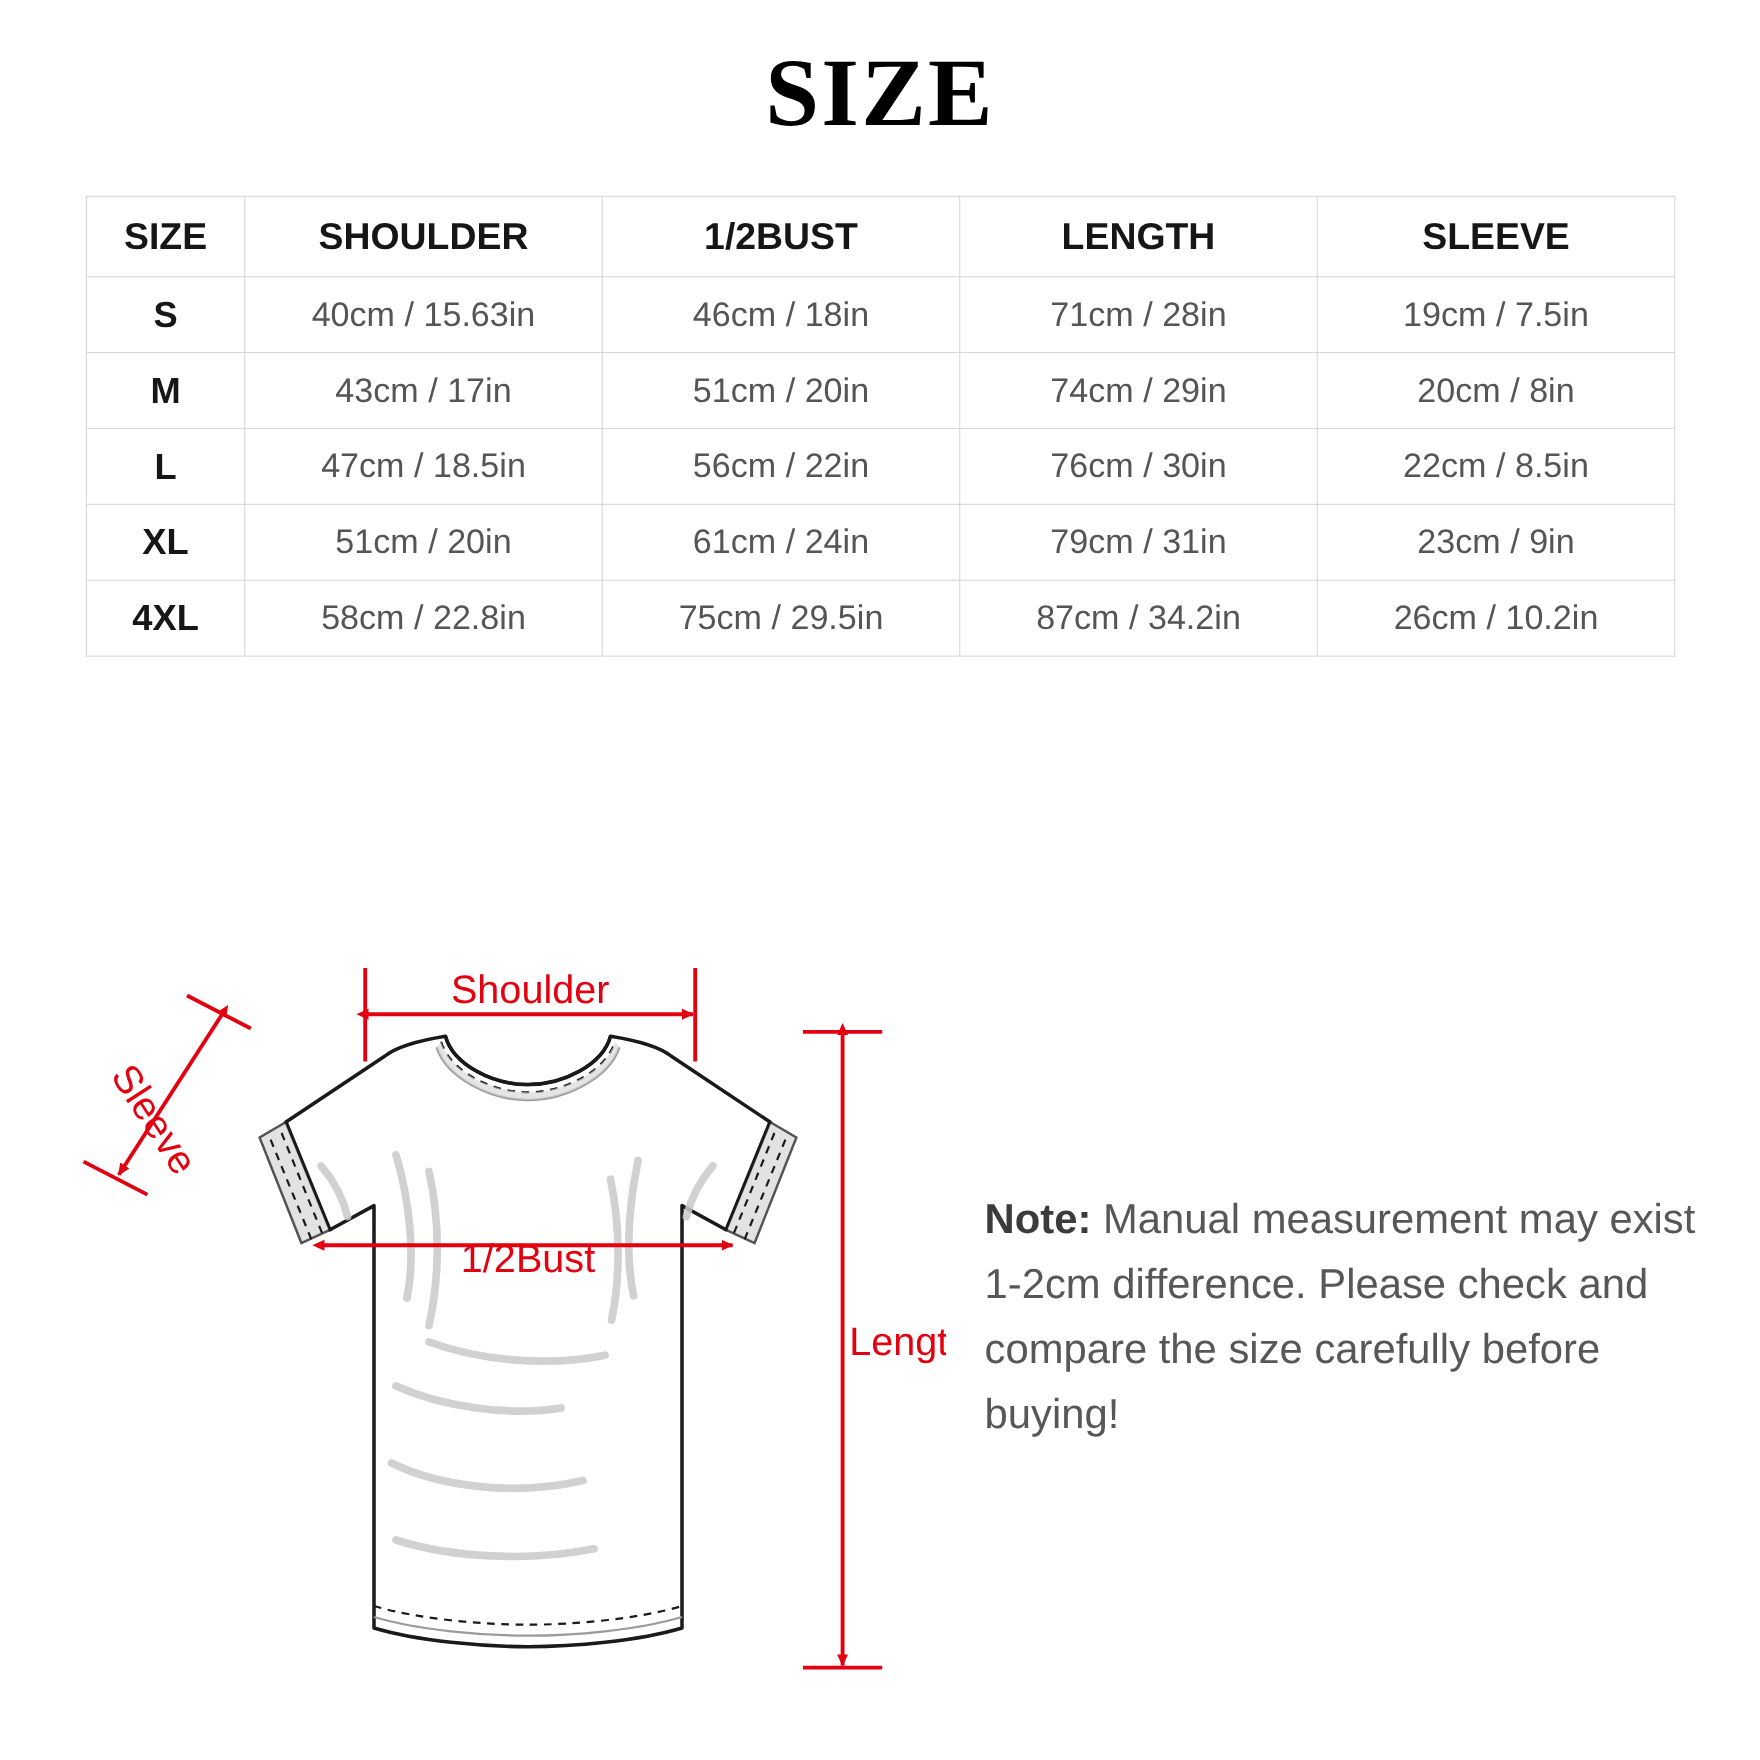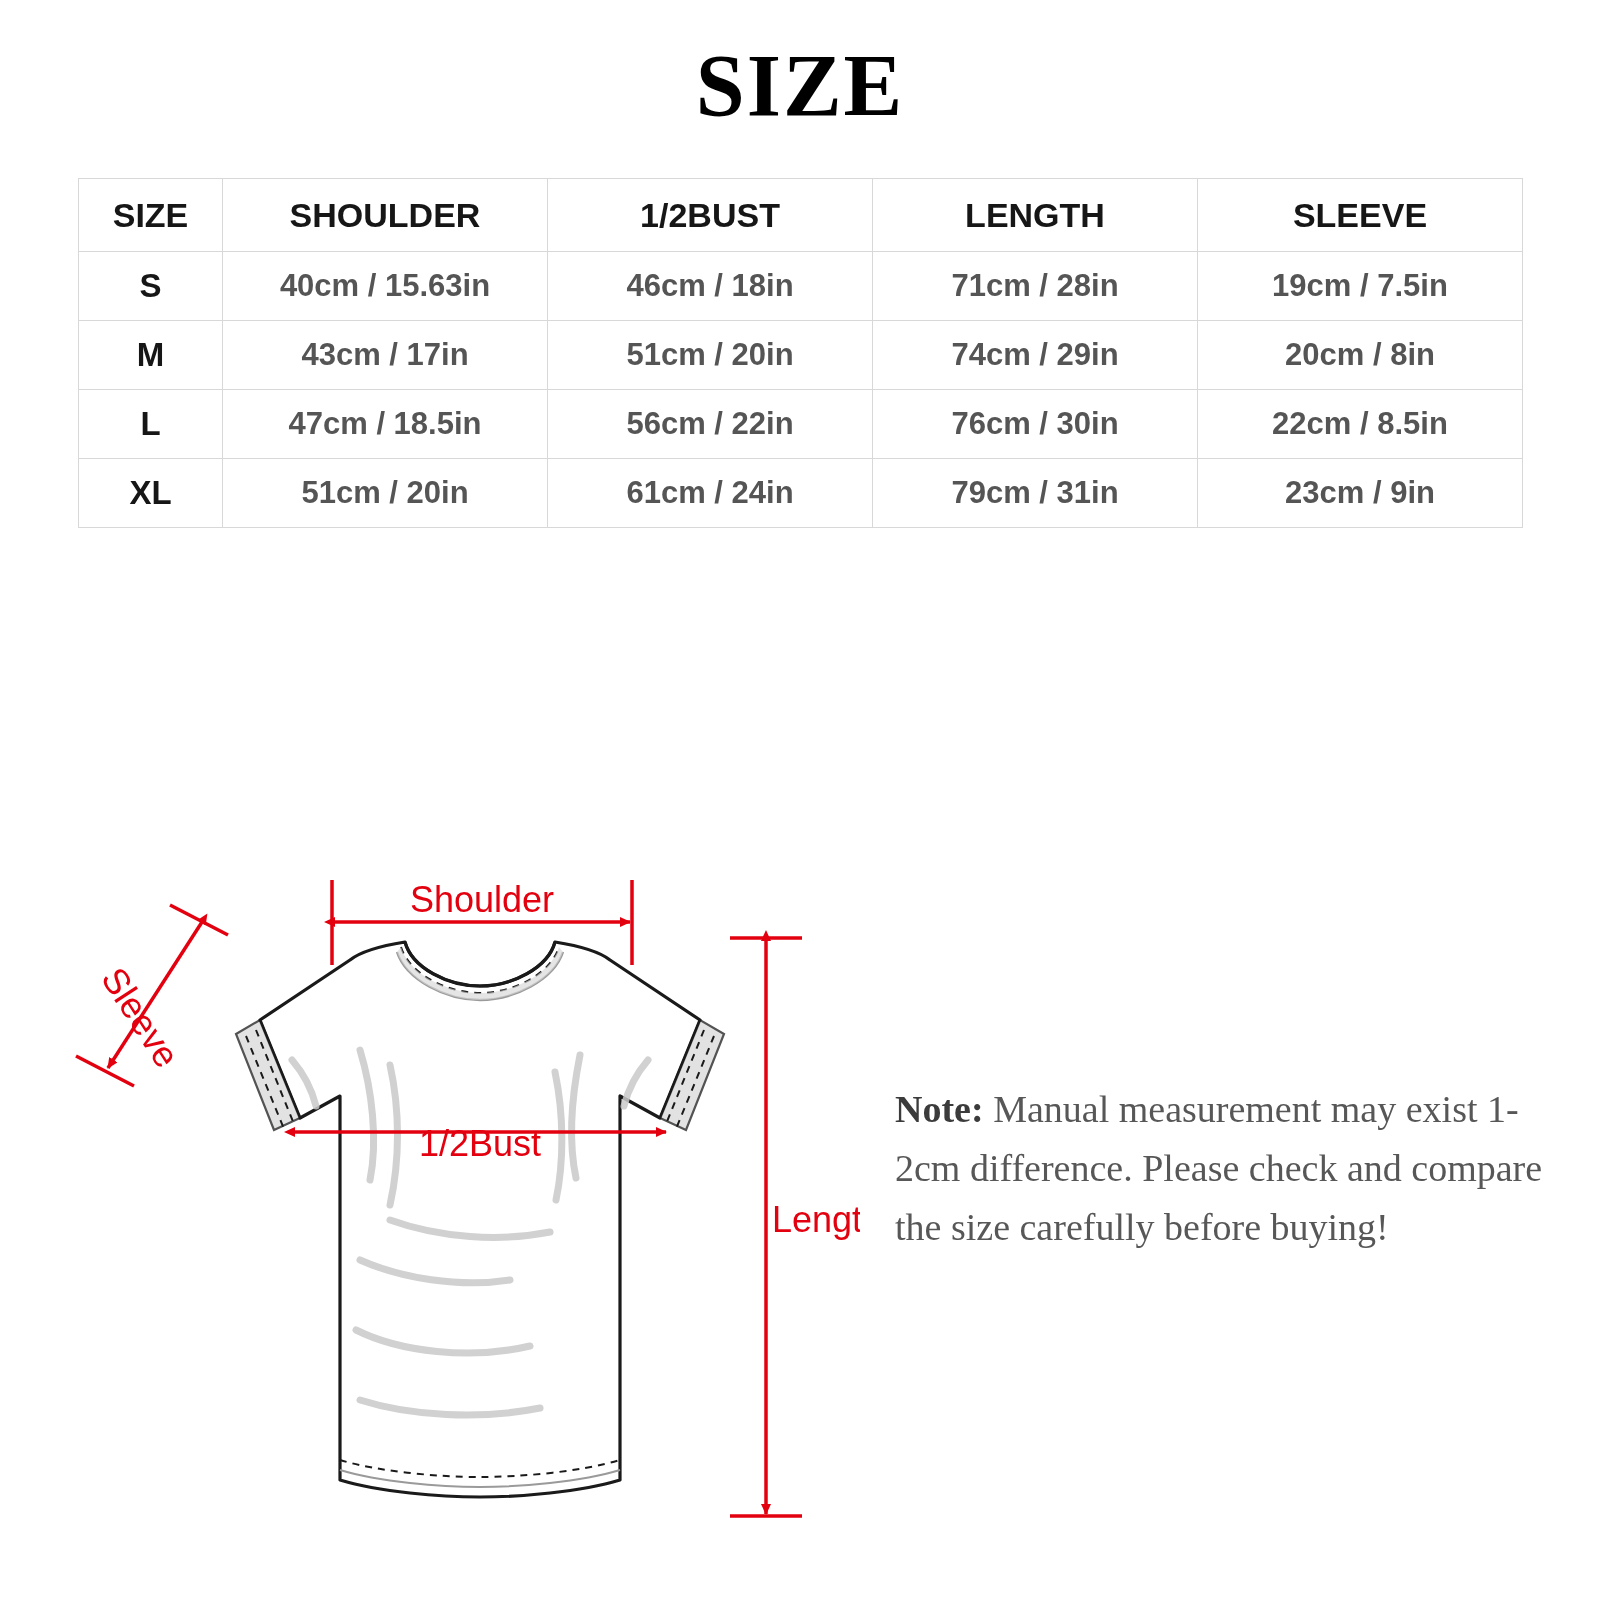--- a/index.html
+++ b/index.html
@@ -53,21 +53,21 @@
     color: #161616;
     height: 72px;
   }
   .size-table td.size-cell {
     font-size: 33px;
     font-weight: bold;
     color: #161616;
   }
   .size-table td.val-cell {
     font-size: 31px;
-    font-weight: bold;
+    font-weight: normal;
     color: #555555;
   }
   .col-size   { width: 144px; }
   .col-meas   { width: 325px; }
 
   
   .illustration {
     position: absolute;
     left: 60px;
     top: 860px;
@@ -78,21 +78,20 @@
 
   
   .note {
     position: absolute;
     left: 895px;
     top: 1080px;
     width: 660px;
     font-size: 38px;
     line-height: 1.55;
     color: #575757;
-    font-family: Liberation Serif, serif;
   }
   .note b { color: #3b3b3b; font-weight: bold; }
 </style>
 </head>
 <body>
 
 <div class="title">SIZE</div>
 
 <table class="size-table">
   <colgroup>
@@ -132,20 +131,27 @@
       <td class="val-cell">56cm / 22in</td>
       <td class="val-cell">76cm / 30in</td>
       <td class="val-cell">22cm / 8.5in</td>
     </tr>
     <tr>
       <td class="size-cell">XL</td>
       <td class="val-cell">51cm / 20in</td>
       <td class="val-cell">61cm / 24in</td>
       <td class="val-cell">79cm / 31in</td>
       <td class="val-cell">23cm / 9in</td>
+    </tr>
+    <tr>
+      <td class="size-cell">4XL</td>
+      <td class="val-cell">58cm / 22.8in</td>
+      <td class="val-cell">75cm / 29.5in</td>
+      <td class="val-cell">87cm / 34.2in</td>
+      <td class="val-cell">26cm / 10.2in</td>
     </tr>
   </tbody>
 </table>
 
 <div class="illustration">
   <svg width="800" height="700" viewBox="0 0 800 700" xmlns="http://www.w3.org/2000/svg">
     <defs>
       <marker id="arrR" markerWidth="12" markerHeight="12" refX="10" refY="5" orient="auto" markerUnits="userSpaceOnUse">
         <path d="M0,0 L11,5 L0,10 z" fill="#e3000f"></path>
       </marker>

